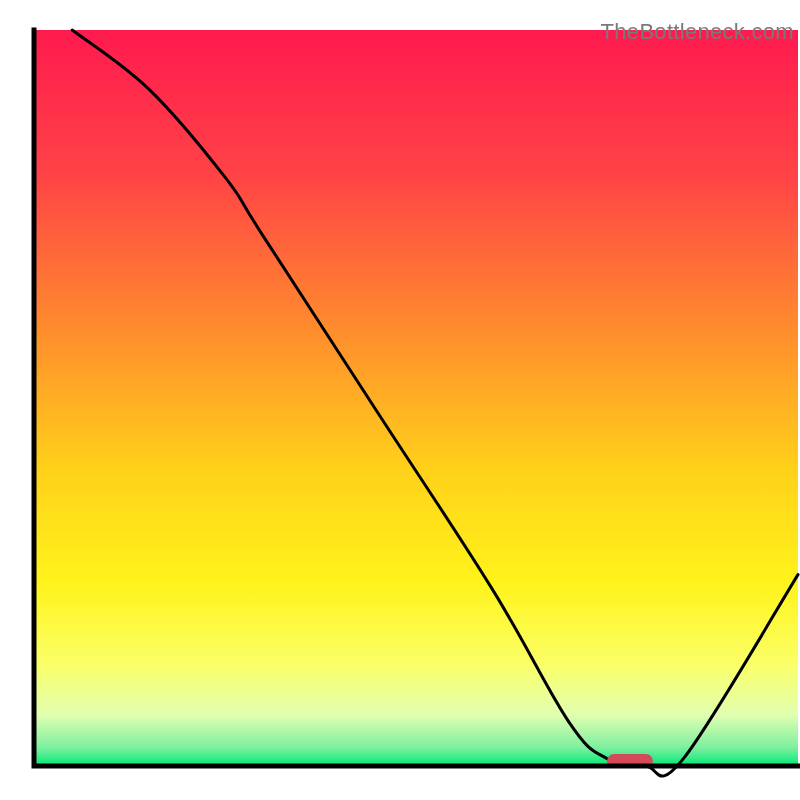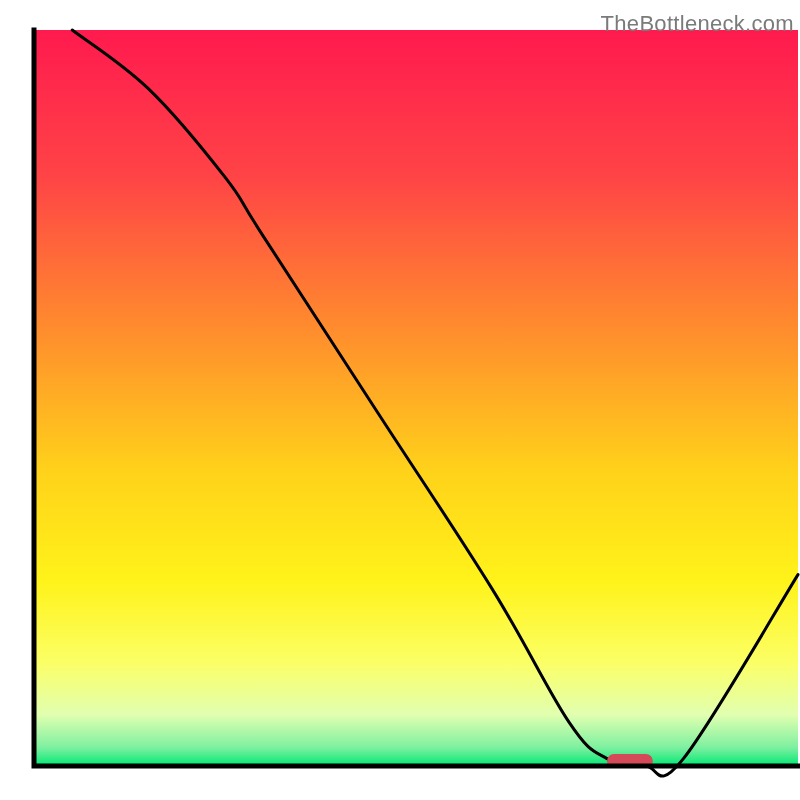--- a/index.html
+++ b/index.html
@@ -10,21 +10,21 @@
     background: #ffffff;
     overflow: hidden;
   }
   .container {
     position: relative;
     width: 800px;
     height: 800px;
   }
   .watermark {
     position: absolute;
-    top: 11px;
+    top: 19px;
     right: 6px;
     font-family: Arial, Helvetica, sans-serif;
     font-size: 22px;
     color: #7a7a7a;
     letter-spacing: 0.3px;
   }
   svg {
     display: block;
     position: absolute;
     left: 0;

